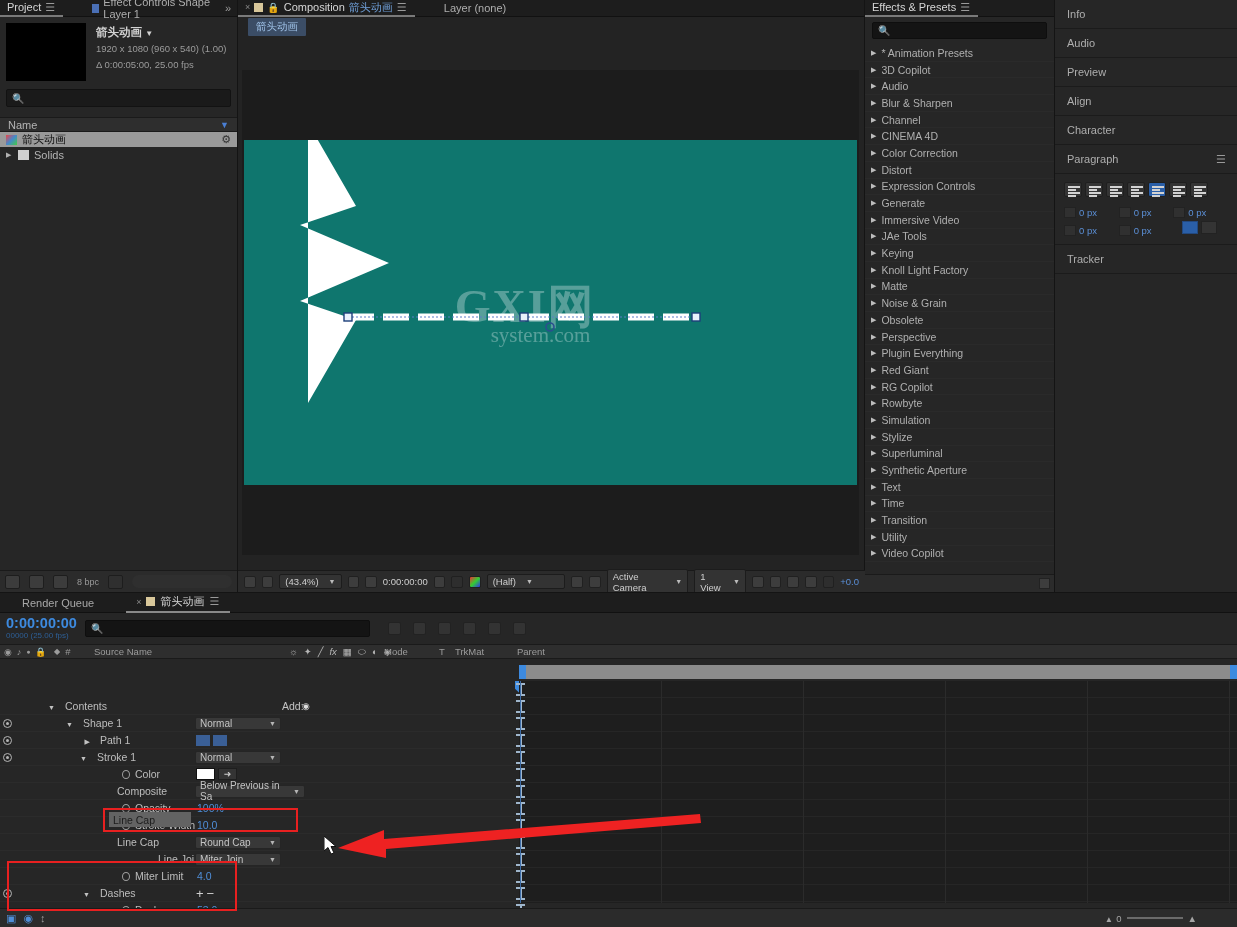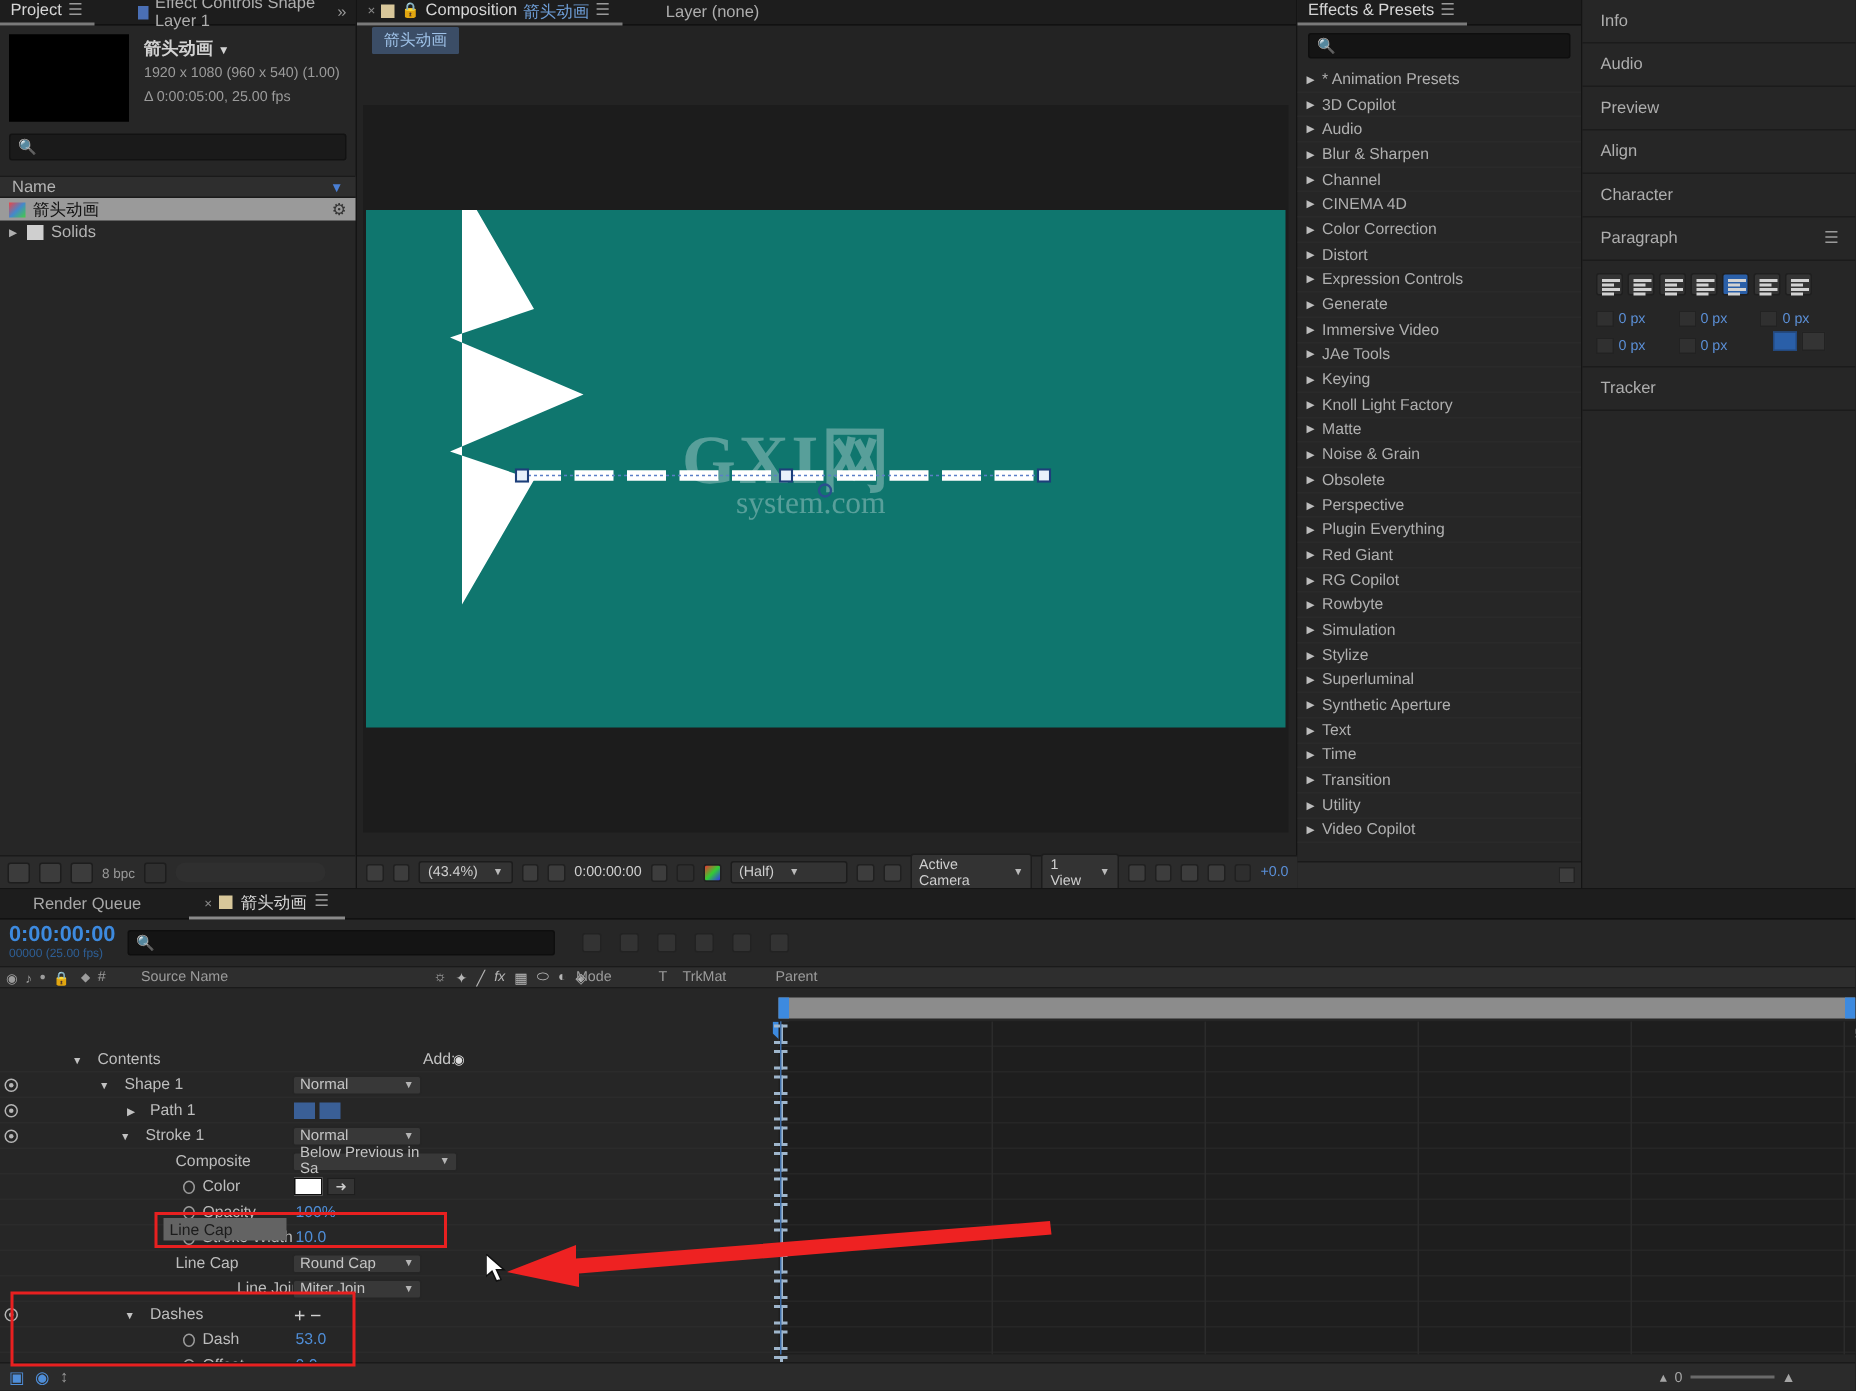--- a/index.html
+++ b/index.html
@@ -35,21 +35,21 @@
 
   .colhead { margin-top:10px; height:15px; background:#2e2e2e; border-top:1px solid #1a1a1a; border-bottom:1px solid #1a1a1a;
              display:flex; align-items:center; padding:0 8px; position:relative; }
   .colhead .sortcaret { position:absolute; right:8px; color:#4a7fd4; font-size:9px; }
   .prow { height:15px; display:flex; align-items:center; padding:0 6px; gap:5px; }
   .prow.sel { background:#9a9a9a; color:#101010; }
   .prow .ic { width:11px; height:10px; display:inline-block; }
   .prow .arrowtog { font-size:7px; color:#b0b0b0; width:7px; }
 
   .proj-foot { position:absolute; bottom:0; left:0; right:0; height:22px; background:#2b2b2b;
-               border-top:1px solid #1a1a1a; display:flex; align-items:center; gap:6px; padding:0 5px; }
+               border-top:1px solid #1a1a1a; display:flex; align-items:center; gap:6px; padding:0 5px;justify-content:space-between; }
   .ftbtn { width:15px; height:14px; background:#3c3c3c; border:1px solid #1d1d1d; border-radius:2px; }
   .bpc { font-size:9px; color:#9a9a9a; }
 
   
   #comp-panel { left:238px; top:0; width:627px; height:592px; background:#232323; border-right:1px solid #141414; }
   .comp-subtab { height:20px; display:flex; align-items:center; padding-left:10px; }
   .comp-chip { background:#3b4d66; color:#9fc2e8; padding:2px 8px; font-size:10.5px; border-radius:1px; }
   .comp-stage { position:absolute; left:4px; top:70px; width:617px; height:485px; background:#1c1c1c;
                 display:flex; align-items:center; justify-content:center; }
   .canvas { width:613px; height:345px; background:#0f766e; position:relative; overflow:hidden; }
@@ -749,39 +749,39 @@
         </span>
         <span style="width:78px;text-align:right;padding-right:5px;"><span class="twirl">▼</span></span>
         <span class="lbl" style="margin-left:5px;white-space:nowrap;">Stroke 1</span>
         <span class="dd" style="position:absolute;left:195px;width:86px;">
           <span>Normal</span>
           <span class="cv">▼</span>
         </span>
       </div>
       <div class="row">
         <span style="width:14px;display:flex;justify-content:center;"></span>
-        <span style="width:98px;text-align:right;padding-right:5px;"></span>
-        <span class="lbl" style="margin-left:5px;white-space:nowrap;">Composite</span>
-        <span class="dd" style="position:absolute;left:195px;width:110px;">
-          <span>Below Previous in Sa</span>
-          <span class="cv">▼</span>
-        </span>
-      </div>
-      <div class="row">
-        <span style="width:14px;display:flex;justify-content:center;"></span>
         <span style="width:108px;text-align:right;padding-right:5px;"></span>
         <span class="stopw"></span>
         <span class="lbl" style="margin-left:5px;white-space:nowrap;">Color</span>
         <span style="position:absolute;left:196px;display:flex;gap:3px;">
           <span class="colorchip"></span>
           <span class="eyedrop">➜</span>
         </span>
       </div>
       <div class="row">
         <span style="width:14px;display:flex;justify-content:center;"></span>
+        <span style="width:98px;text-align:right;padding-right:5px;"></span>
+        <span class="lbl" style="margin-left:5px;white-space:nowrap;">Composite</span>
+        <span class="dd" style="position:absolute;left:195px;width:110px;">
+          <span>Below Previous in Sa</span>
+          <span class="cv">▼</span>
+        </span>
+      </div>
+      <div class="row">
+        <span style="width:14px;display:flex;justify-content:center;"></span>
         <span style="width:108px;text-align:right;padding-right:5px;"></span>
         <span class="stopw"></span>
         <span class="lbl" style="margin-left:5px;white-space:nowrap;">Opacity</span>
         <span class="val" style="position:absolute;left:197px;">100%</span>
       </div>
       <div class="row">
         <span style="width:14px;display:flex;justify-content:center;"></span>
         <span style="width:108px;text-align:right;padding-right:5px;"></span>
         <span class="stopw"></span>
         <span class="lbl" style="margin-left:5px;white-space:nowrap;">Stroke Width</span>
@@ -797,20 +797,27 @@
         </span>
       </div>
       <div class="row">
         <span style="width:14px;display:flex;justify-content:center;"></span>
         <span style="width:98px;text-align:right;padding-right:5px;"></span>
         <span class="lbl" style="margin-left:5px;white-space:nowrap;padding-left:41px;">Line Join</span>
         <span class="dd" style="position:absolute;left:195px;width:86px;">
           <span>Miter Join</span>
           <span class="cv">▼</span>
         </span>
+      </div>
+      <div class="row">
+        <span style="width:14px;display:flex;justify-content:center;"></span>
+        <span style="width:108px;text-align:right;padding-right:5px;"></span>
+        <span class="stopw"></span>
+        <span class="lbl" style="margin-left:5px;white-space:nowrap;">Miter Limit</span>
+        <span class="val" style="position:absolute;left:197px;">4.0</span>
       </div>
       <div class="row">
         <span style="width:14px;display:flex;justify-content:center;">
           <span class="eye"></span>
         </span>
         <span style="width:81px;text-align:right;padding-right:5px;"><span class="twirl">▼</span></span>
         <span class="lbl" style="margin-left:5px;white-space:nowrap;">Dashes</span>
         <span style="position:absolute;left:196px;color:#d0d0d0;font-size:13px;letter-spacing:3px;">+−</span>
       </div>
       <div class="row">

